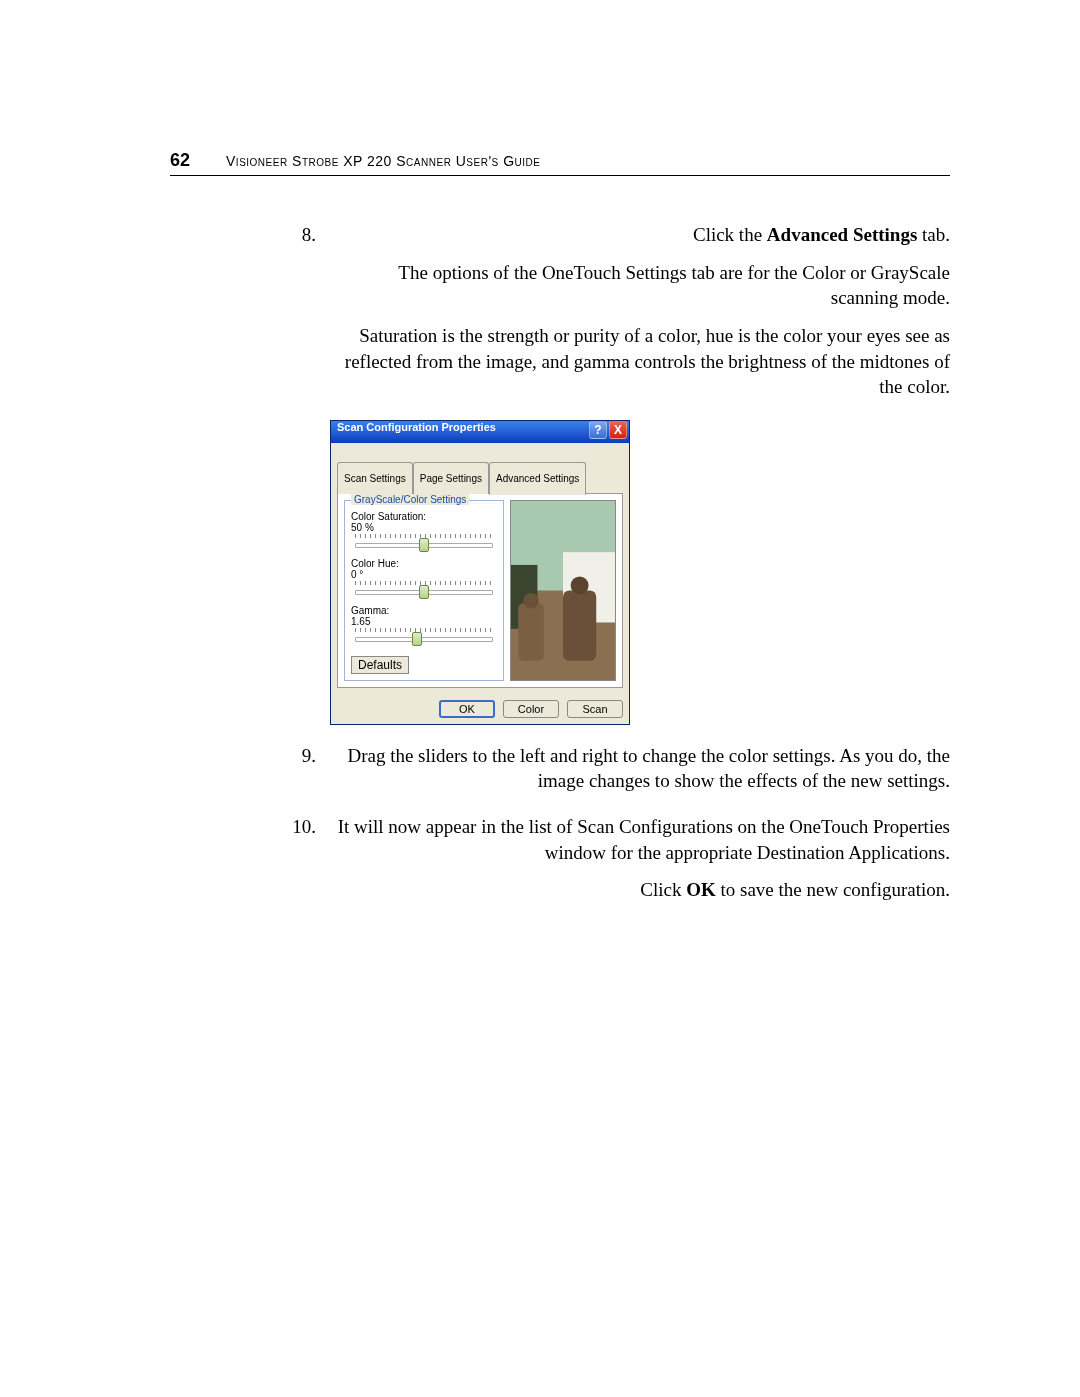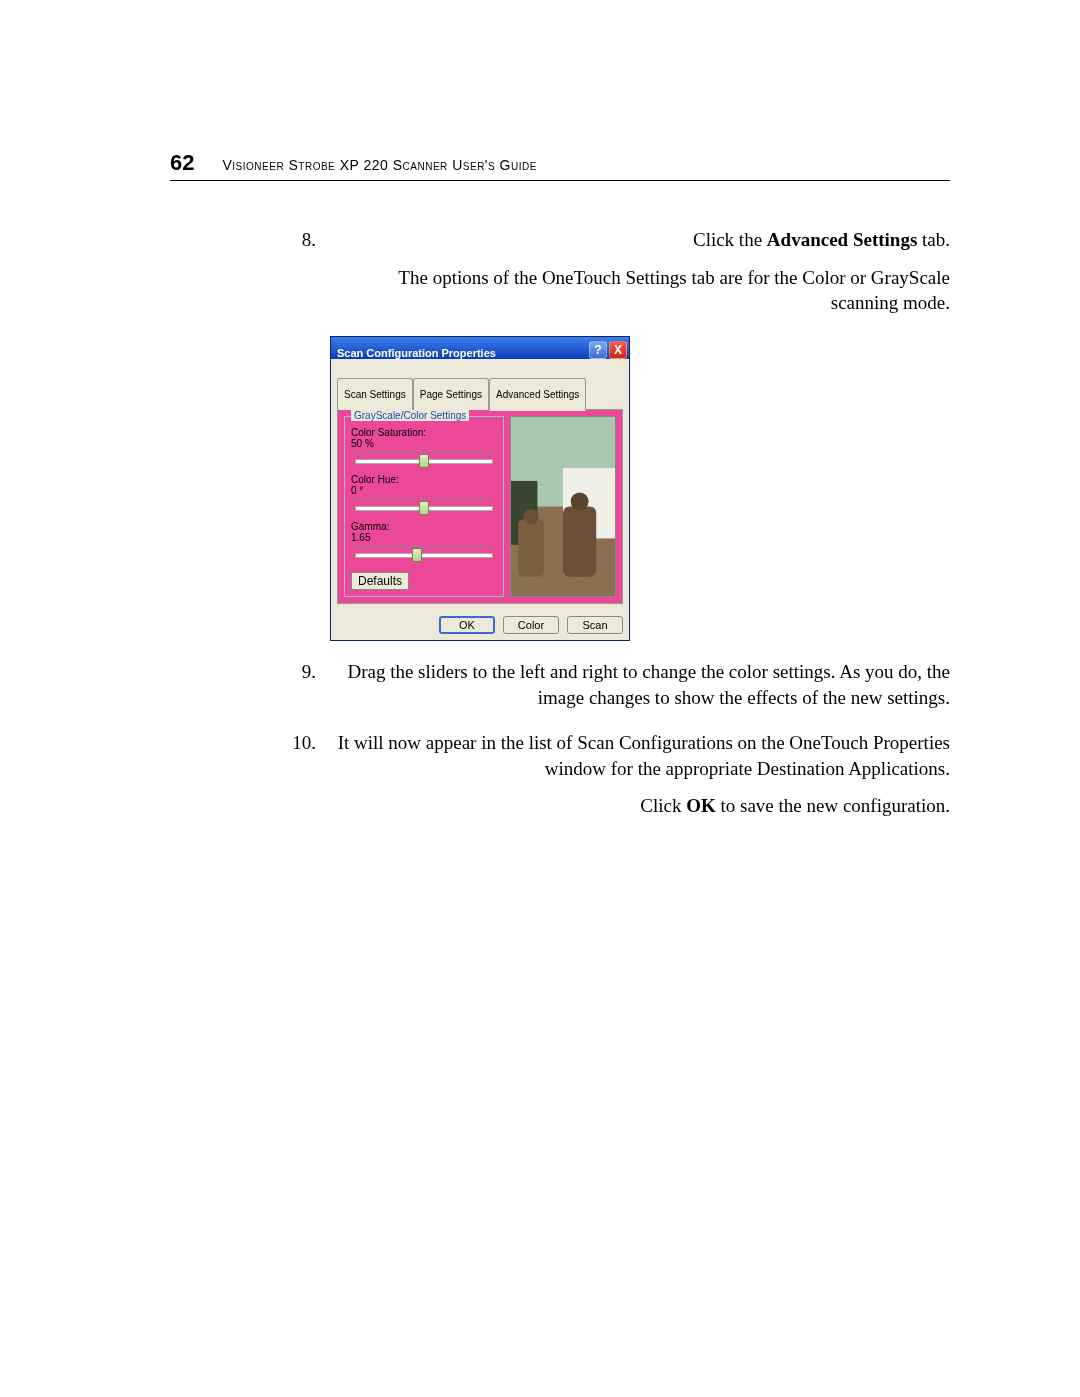--- a/index.html
+++ b/index.html
@@ -16,22 +16,22 @@
     }
     .header-row {
       display: flex;
       align-items: baseline;
       border-bottom: 1px solid #000;
       padding-bottom: 4px;
       margin-bottom: 46px;
     }
     .page-num {
       font-weight: bold;
-      font-size: 22px;
-      margin-right: 28px;
+      font-size: 18px;
+      margin-right: 36px;
       font-family: Arial, sans-serif;
     }
     .doc-title {
       font-size: 14px;
       font-variant: small-caps;
       letter-spacing: 0.5px;
       font-family: Arial, sans-serif;
     }
     .body-content {
       margin-left: 120px;
@@ -60,21 +60,21 @@
       width: 300px;
       border: 1px solid #0a246a;
       background: #ece9d8;
       font-family: Tahoma, Arial, sans-serif;
       font-size: 11px;
     }
     .titlebar {
       height: 22px;
       background: linear-gradient(to bottom, #3a81e8 0%, #2862d8 45%, #0a3cb8 100%);
       display: flex;
-      align-items: flex-end;
+      align-items: flex-start;
       padding: 0 2px 0 6px;
       color: #fff;
       font-weight: bold;
     }
     .titlebar .title { flex: 1; font-size: 11px; }
     .tb-btn {
       width: 18px; height: 18px;
       margin-left: 2px;
       border-radius: 3px;
       border: 1px solid #fff5;
@@ -110,21 +110,21 @@
       position: relative;
       z-index: 2;
       border-bottom: 1px solid #ece9d8;
       margin-bottom: -1px;
     }
     .tab-panel {
       border: 1px solid #999;
       padding: 6px;
       display: flex;
       gap: 6px;
-      background: #ec4899;
+      background: #ffffff;
     }
     .fieldset {
       border: 1px solid #a0b5d8;
       position: relative;
       padding: 10px 6px 6px;
       width: 160px;
     }
     .fieldset-legend {
       position: absolute;
       top: -7px;
@@ -221,20 +221,21 @@
 
   <div class="body-content">
 
     <div class="step">
       <div class="step-num">8.</div>
       <div class="step-text">
         <p>
           <span>Click the </span><span class="bold">Advanced Settings</span><span> tab.</span>
         </p>
         <p>The options of the OneTouch Settings tab are for the Color or GrayScale scanning mode.</p>
+        <p>Saturation is the strength or purity of a color, hue is the color your eyes see as reflected from the image, and gamma controls the brightness of the midtones of the color.</p>
       </div>
     </div>
 
     <div class="dialog-wrap">
       <div class="dialog">
         <div class="titlebar">
           <span class="title">Scan Configuration Properties</span>
           <div class="tb-btn tb-help">
               <span>?</span>
             </div>

